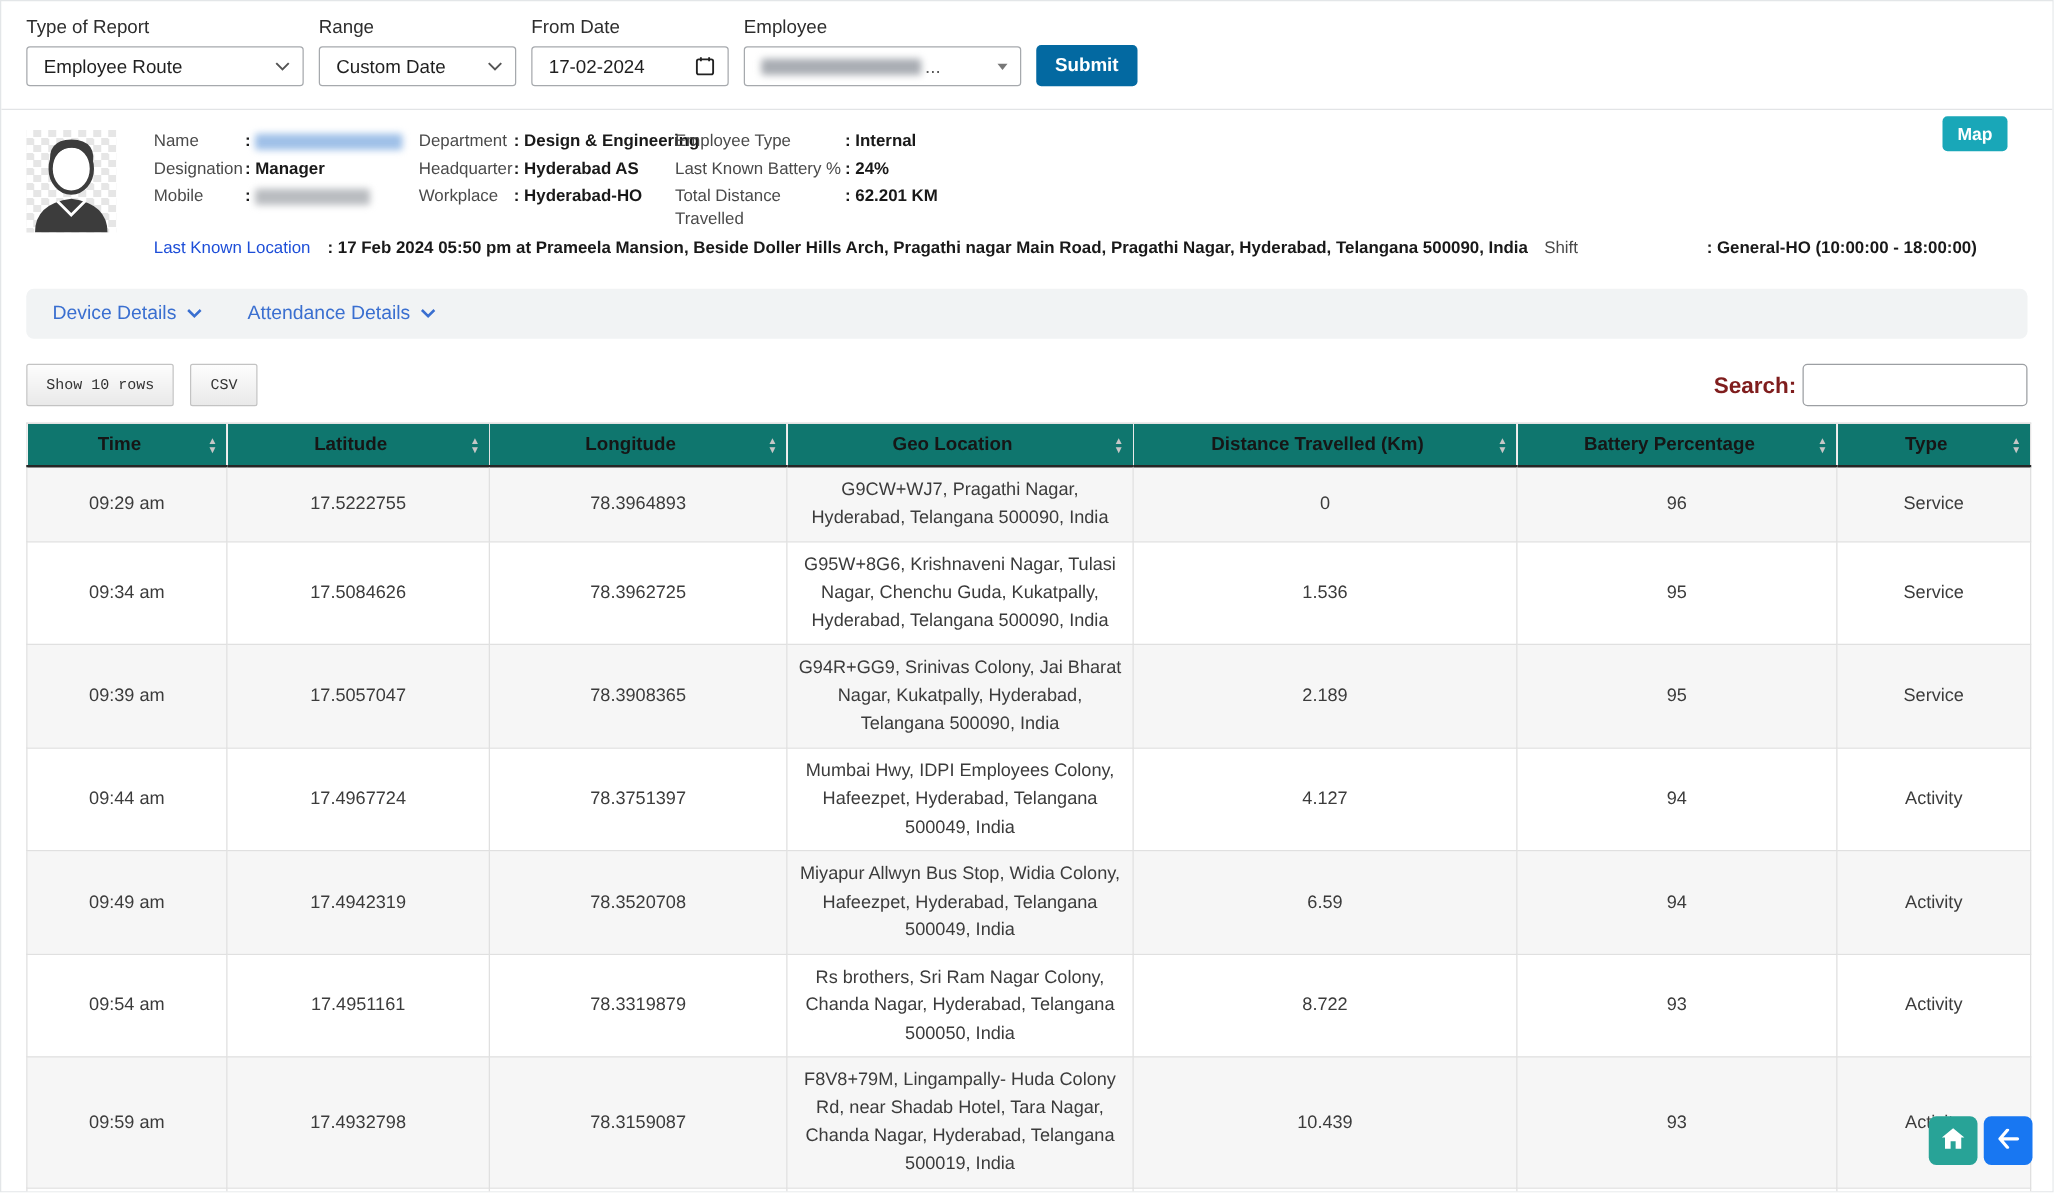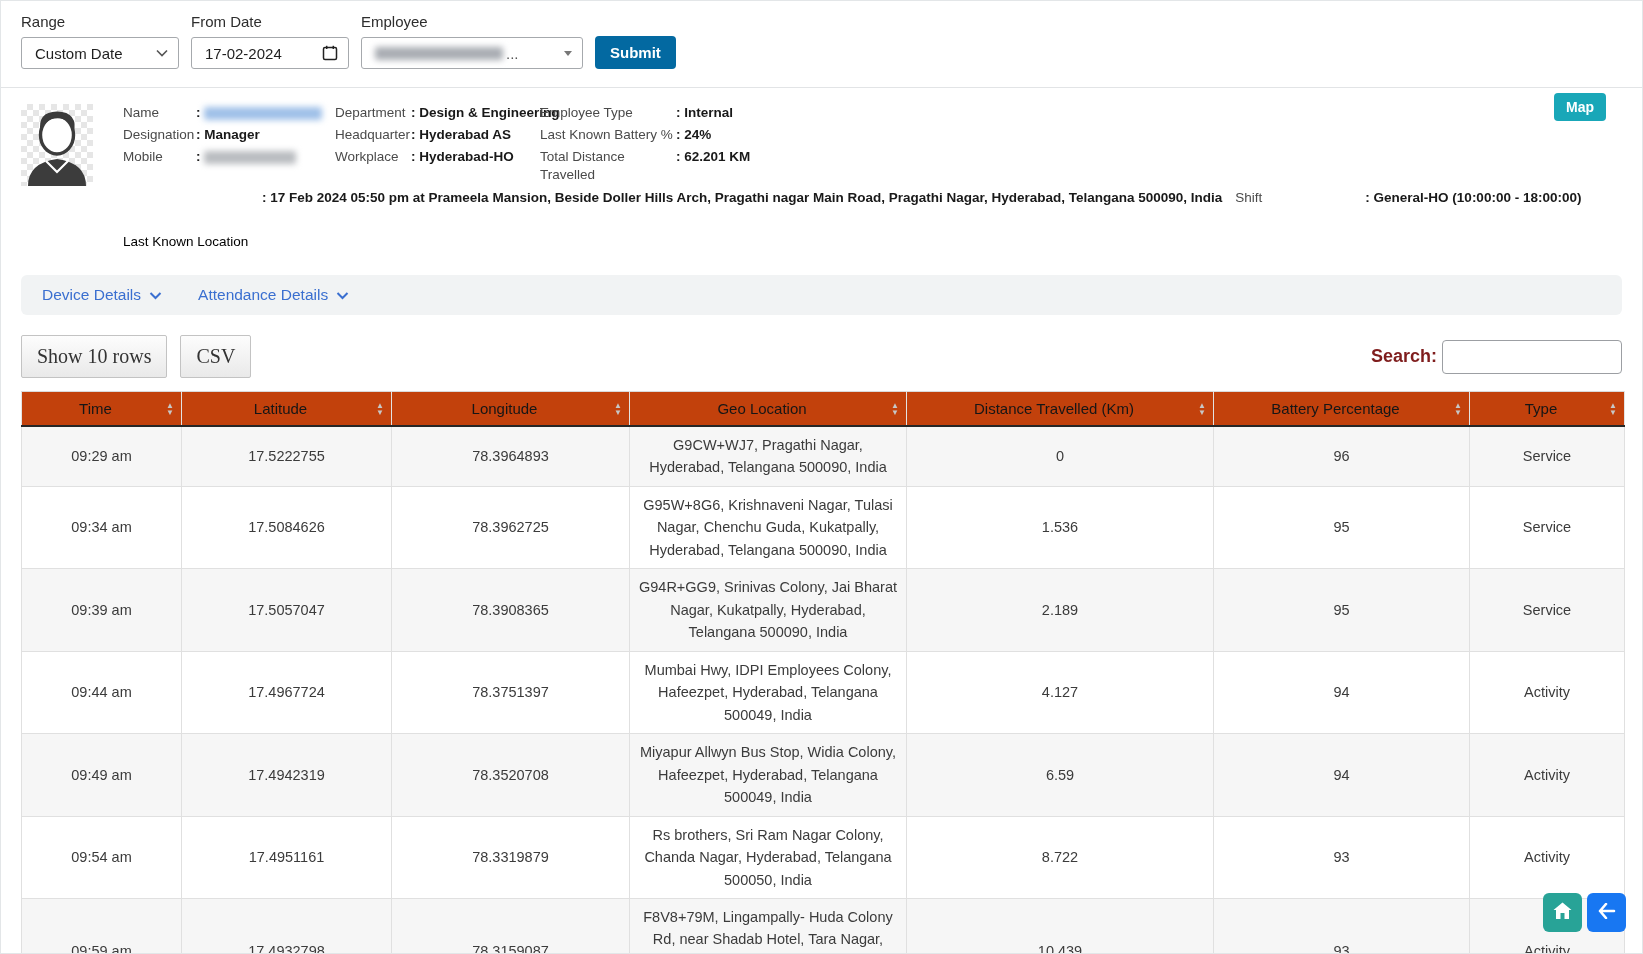--- a/index.html
+++ b/index.html
@@ -38,56 +38,56 @@
   }
   .info { margin-left:30px; flex:1; font-size:13.5px; }
   .info-cols { display:flex; }
   .icol { display:flex; flex-direction:column; gap:4px; }
   .icol-1 { width:212px; } .icol-2 { width:205px; } .icol-3 { width:320px; }
   .irow { display:flex; line-height:18px; }
   .ilabel { color:#4a4a4a; flex:0 0 auto; }
   .icol-1 .ilabel { width:73px; } .icol-2 .ilabel { width:76px; } .icol-3 .ilabel { width:136px; }
   .ival { font-weight:bold; color:#191919; white-space:nowrap; }
   .lkl-row { display:flex; margin-top:5px; line-height:18px; white-space:nowrap; }
-  .lkl-label { color:#000000; width:139px; flex:0 0 auto;margin-top:44px; }
+  .lkl-label { color:#1d4ed8; width:139px; flex:0 0 auto; }
   .shift-label { color:#4a4a4a; margin-left:13px; width:130px; flex:0 0 auto; }
   .map-btn {
     position:absolute; right:36px; top:5px; background:#19a7b8; color:#fff;
     border:none; border-radius:4px; font-size:14px; font-weight:bold;
     padding:6px 12px; cursor:pointer; font-family:inherit;
   }
 
   
   .section-bar {
     margin:12px 20px 0; height:40px; background:#f1f3f4; border-radius:6px;
     display:flex; align-items:center; padding:0 21px; gap:36px;
   }
   .section-link { display:flex; align-items:center; gap:8px; color:#3a6fd0; font-size:15.5px; cursor:pointer; }
 
   
   .table-controls { margin:20px 20px 0; display:flex; align-items:center; }
   .dt-button {
     border:1px solid #c3c3c3; background:linear-gradient(#fdfdfd,#e9e9e9);
-    border-radius:2px; padding:9px 15px; font-size:20px; color:#333;
-    cursor:pointer; font-family:Liberation Serif, serif;
+    border-radius:2px; padding:9px 15px; font-size:12px; color:#333;
+    cursor:pointer; font-family:Liberation Mono, monospace;
   }
   .dt-button + .dt-button { margin-left:13px; }
   .tc-spacer { flex:1; }
   .search-label { font-weight:bold; font-size:18px; color:#7f1d1d; margin-right:5px; }
   .search-input {
     width:180px; height:34px; border:1px solid #9c9fa3; border-radius:4px;
     padding:0 8px; font-size:14px; font-family:inherit; outline:none; background:#fff;
   }
 
   
   .route-table { margin:13px 20px 0; width:1603px; border-collapse:collapse; table-layout:fixed; }
   .route-table th {
-    position:relative; padding:8px 20px 8px 8px; font-size:15px; font-weight:normal; color:#161616;
+    position:relative; padding:8px 20px 8px 8px; font-size:15px; font-weight:bold; color:#161616;
     border-top:1px solid #dadada; border-left:1px solid #e3e3e3; border-right:1px solid #e3e3e3;
-    border-bottom:2px solid #262626; text-align:center; background:#c2410c; cursor:pointer;
+    border-bottom:2px solid #262626; text-align:center; background:#0f766e; cursor:pointer;
   }
   .sort-icon {
     position:absolute; right:7px; top:50%; transform:translateY(-50%);
     display:flex; flex-direction:column; font-size:8px; line-height:7px; color:#c7c7c7;
   }
   .route-table td {
     padding:7px 8px; font-size:14.5px; color:#3b3b3b; text-align:center;
     border:1px solid #e0e0e0; line-height:1.55; background:#fff;
   }
   .route-table tbody tr:nth-child(odd) td { background:#f6f6f6; }
@@ -100,20 +100,31 @@
   }
   .fab-home { background:#28a397; }
   .fab-back { background:#1877f2; }
 </style>
 </head>
 <body>
 
 <div class="page">
 
   <div class="filters">
+    <div class="field">
+      <span class="field-label">Type of Report</span>
+      <div class="control w-type">
+        <span>Employee Route</span>
+        <span class="chev">
+          <svg width="12" height="8" viewBox="0 0 12 8">
+              <polyline points="1,1.5 6,6.5 11,1.5" fill="none" stroke="#555" stroke-width="1.6"></polyline>
+            </svg>
+        </span>
+      </div>
+    </div>
     <div class="field">
       <span class="field-label">Range</span>
       <div class="control w-range">
         <span>Custom Date</span>
         <span class="chev">
           <svg width="12" height="8" viewBox="0 0 12 8">
               <polyline points="1,1.5 6,6.5 11,1.5" fill="none" stroke="#555" stroke-width="1.6"></polyline>
             </svg>
         </span>
       </div>

